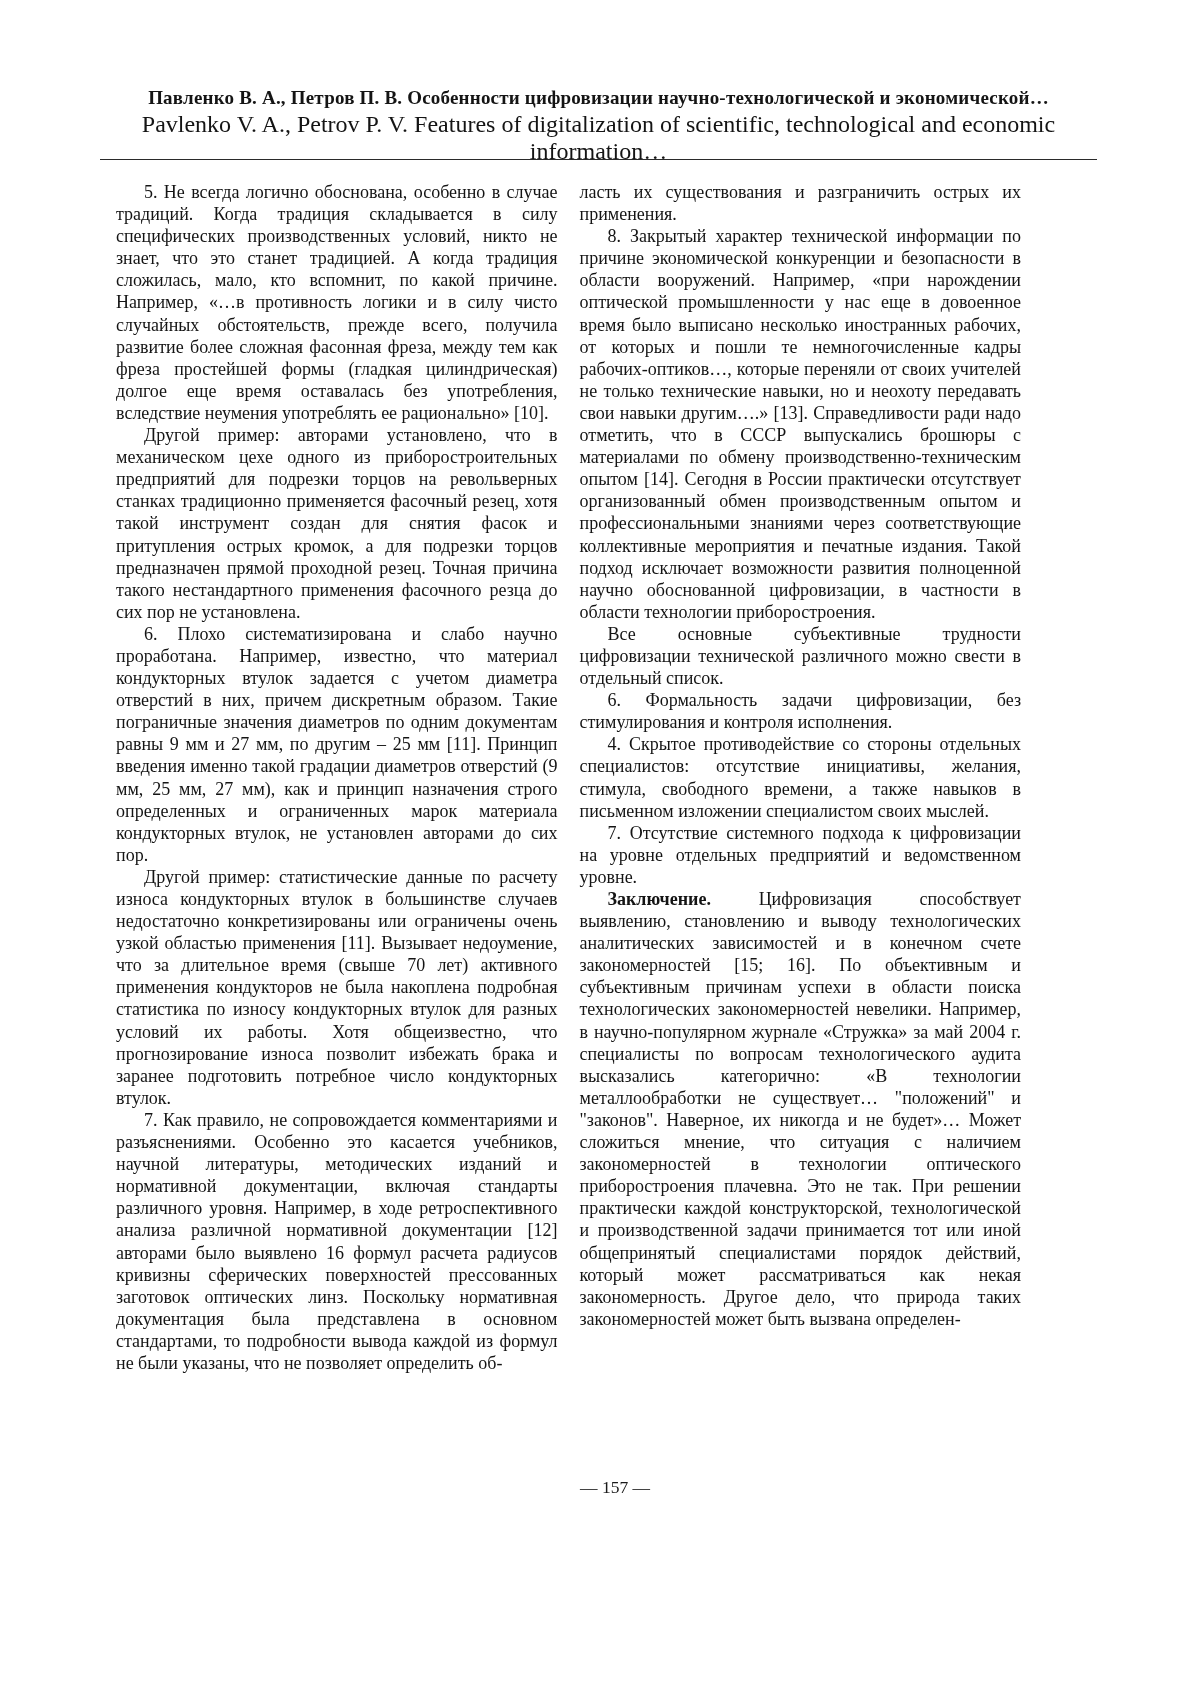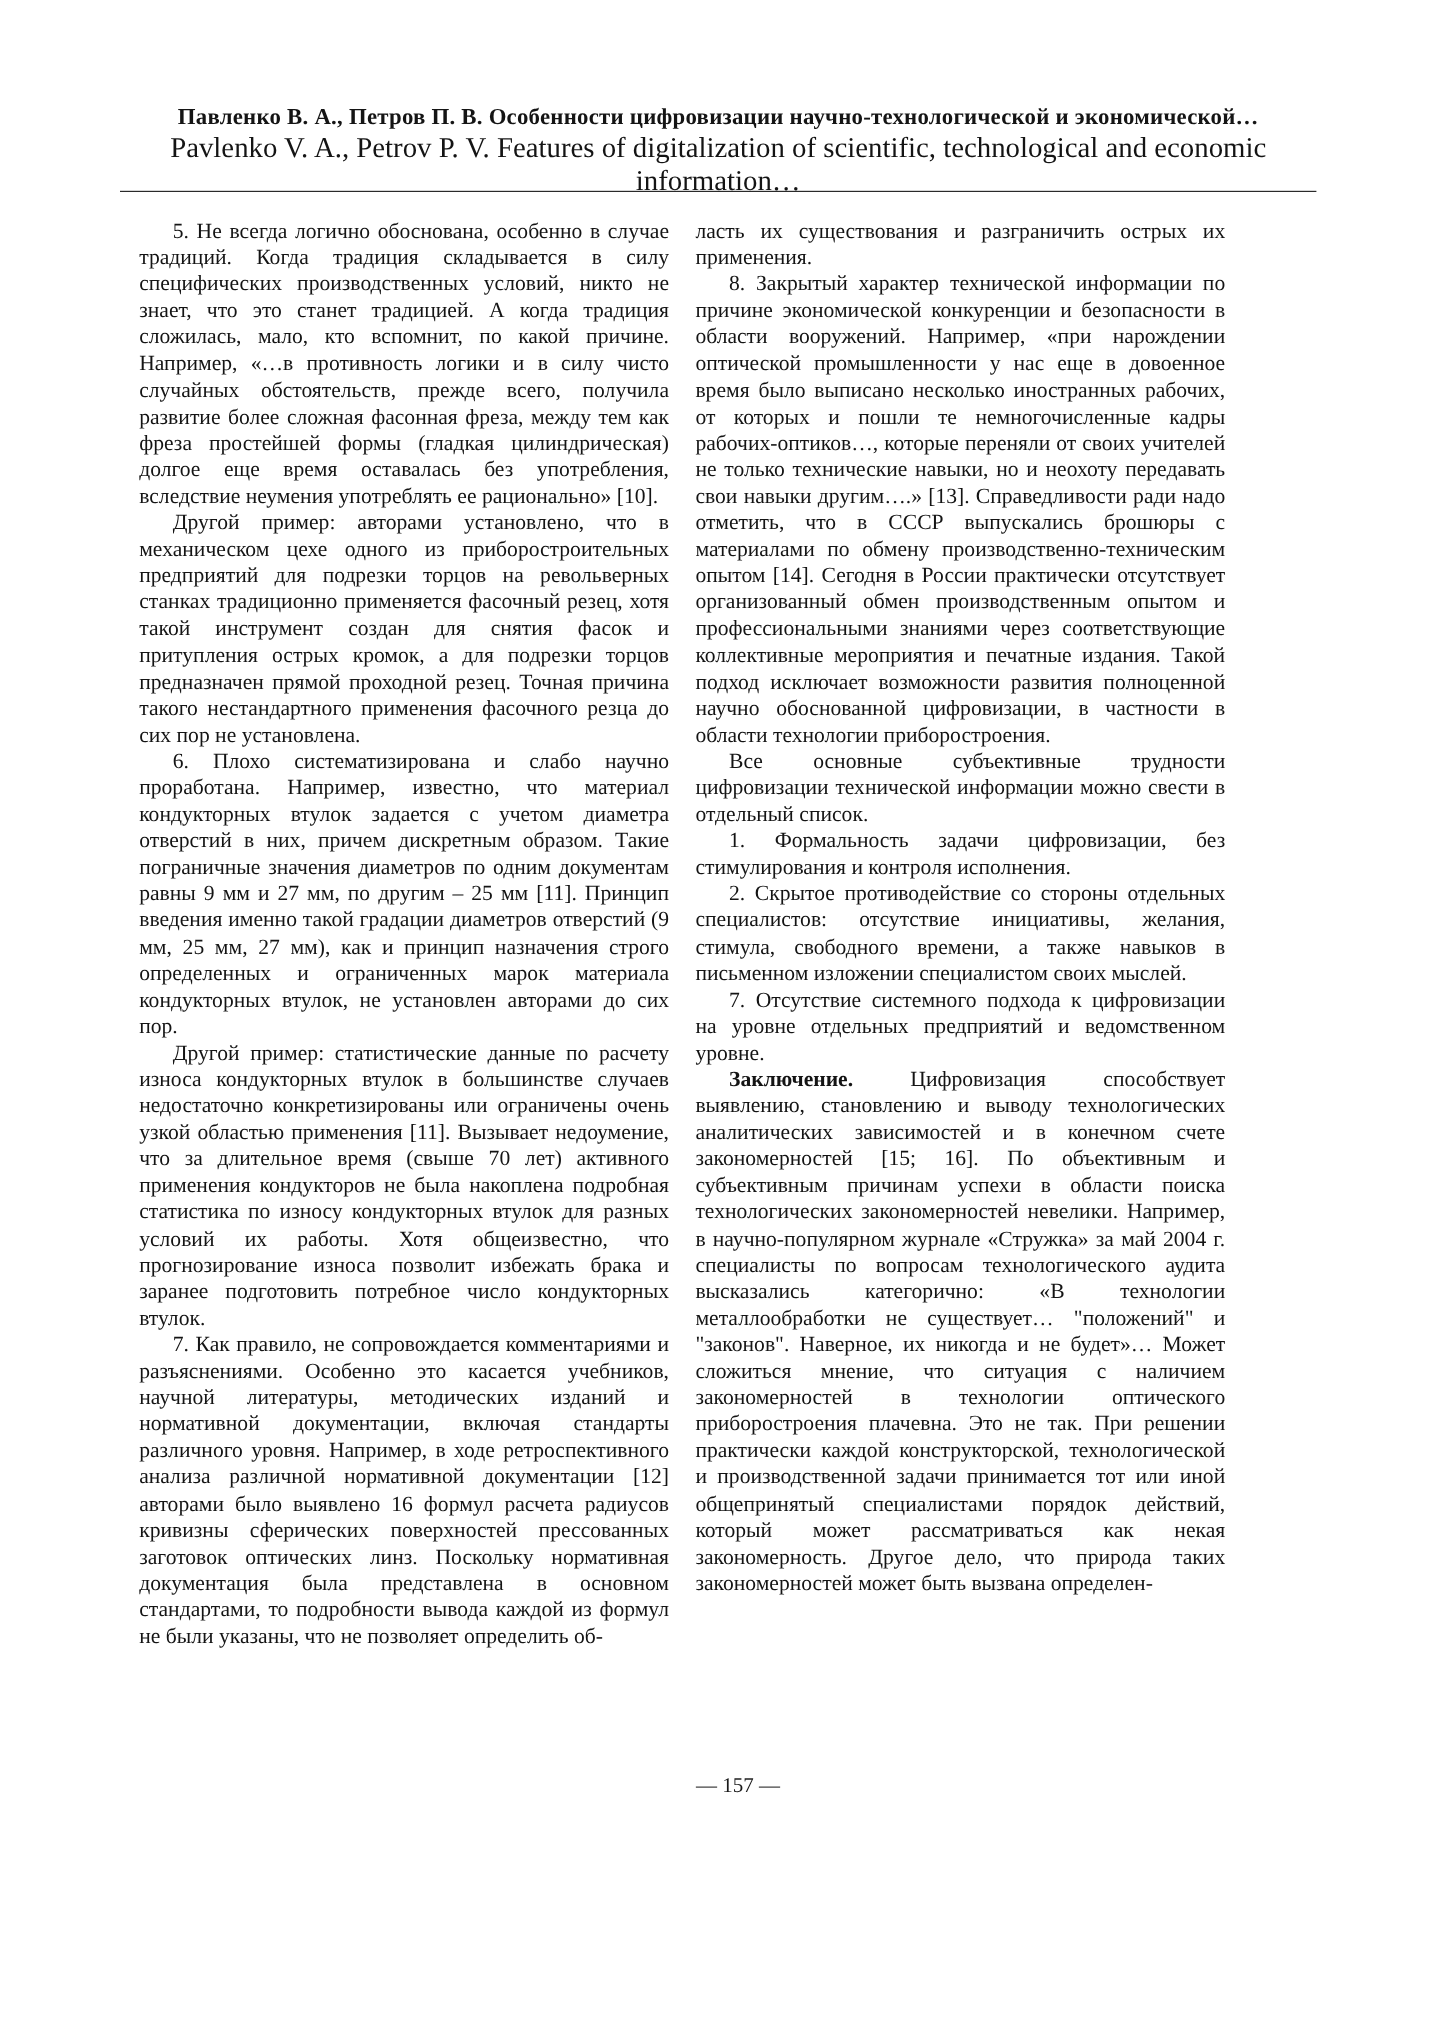--- a/index.html
+++ b/index.html
@@ -78,23 +78,23 @@
     <div class="col">
         <p class="para">5. Не всегда логично обоснована, особенно в случае традиций. Когда традиция складывается в силу специфических производственных условий, никто не знает, что это станет традицией. А когда традиция сложилась, мало, кто вспомнит, по какой причине. Например, «…в противность логики и в силу чисто случайных обстоятельств, прежде всего, получила развитие более сложная фасонная фреза, между тем как фреза простейшей формы (гладкая цилиндрическая) долгое еще время оставалась без употребления, вследствие неумения употреблять ее рационально» [10].</p>
         <p class="para">Другой пример: авторами установлено, что в механическом цехе одного из приборостроительных предприятий для подрезки торцов на револьверных станках традиционно применяется фасочный резец, хотя такой инструмент создан для снятия фасок и притупления острых кромок, а для подрезки торцов предназначен прямой проходной резец. Точная причина такого нестандартного применения фасочного резца до сих пор не установлена.</p>
         <p class="para">6. Плохо систематизирована и слабо научно проработана. Например, известно, что материал кондукторных втулок задается с учетом диаметра отверстий в них, причем дискретным образом. Такие пограничные значения диаметров по одним документам равны 9 мм и 27 мм, по другим – 25 мм [11]. Принцип введения именно такой градации диаметров отверстий (9 мм, 25 мм, 27 мм), как и принцип назначения строго определенных и ограниченных марок материала кондукторных втулок, не установлен авторами до сих пор.</p>
         <p class="para">Другой пример: статистические данные по расчету износа кондукторных втулок в большинстве случаев недостаточно конкретизированы или ограничены очень узкой областью применения [11]. Вызывает недоумение, что за длительное время (свыше 70 лет) активного применения кондукторов не была накоплена подробная статистика по износу кондукторных втулок для разных условий их работы. Хотя общеизвестно, что прогнозирование износа позволит избежать брака и заранее подготовить потребное число кондукторных втулок.</p>
         <p class="para">7. Как правило, не сопровождается комментариями и разъяснениями. Особенно это касается учебников, научной литературы, методических изданий и нормативной документации, включая стандарты различного уровня. Например, в ходе ретроспективного анализа различной нормативной документации [12] авторами было выявлено 16 формул расчета радиусов кривизны сферических поверхностей прессованных заготовок оптических линз. Поскольку нормативная документация была представлена в основном стандартами, то подробности вывода каждой из формул не были указаны, что не позволяет определить об-</p>
       </div>
     <div class="col">
         <p class="para no-indent">ласть их существования и разграничить острых их применения.</p>
         <p class="para">8. Закрытый характер технической информации по причине экономической конкуренции и безопасности в области вооружений. Например, «при нарождении оптической промышленности у нас еще в довоенное время было выписано несколько иностранных рабочих, от которых и пошли те немногочисленные кадры рабочих-оптиков…, которые переняли от своих учителей не только технические навыки, но и неохоту передавать свои навыки другим….» [13]. Справедливости ради надо отметить, что в СССР выпускались брошюры с материалами по обмену производственно-техническим опытом [14]. Сегодня в России практически отсутствует организованный обмен производственным опытом и профессиональными знаниями через соответствующие коллективные мероприятия и печатные издания. Такой подход исключает возможности развития полноценной научно обоснованной цифровизации, в частности в области технологии приборостроения.</p>
-        <p class="para">Все основные субъективные трудности цифровизации технической информации можно свести в отдельный список.</p>
-        <p class="para">1. Формальность задачи цифровизации, без стимулирования и контроля исполнения.</p>
-        <p class="para">2. Скрытое противодействие со стороны отдельных специалистов: отсутствие инициативы, желания, стимула, свободного времени, а также навыков в письменном изложении специалистом своих мыслей.</p>
+        <p class="para">Все основные субъективные трудности цифровизации технической различного можно свести в отдельный список.</p>
+        <p class="para">6. Формальность задачи цифровизации, без стимулирования и контроля исполнения.</p>
+        <p class="para">4. Скрытое противодействие со стороны отдельных специалистов: отсутствие инициативы, желания, стимула, свободного времени, а также навыков в письменном изложении специалистом своих мыслей.</p>
         <p class="para">7. Отсутствие системного подхода к цифровизации на уровне отдельных предприятий и ведомственном уровне.</p>
         <p class="para"><b>Заключение. </b>Цифровизация способствует выявлению, становлению и выводу технологических аналитических зависимостей и в конечном счете закономерностей [15; 16]. По объективным и субъективным причинам успехи в области поиска технологических закономерностей невелики. Например, в научно-популярном журнале «Стружка» за май 2004 г. специалисты по вопросам технологического аудита высказались категорично: «В технологии металлообработки не существует… "положений" и "законов". Наверное, их никогда и не будет»… Может сложиться мнение, что ситуация с наличием закономерностей в технологии оптического приборостроения плачевна. Это не так. При решении практически каждой конструкторской, технологической и производственной задачи принимается тот или иной общепринятый специалистами порядок действий, который может рассматриваться как некая закономерность. Другое дело, что природа таких закономерностей может быть вызвана определен-</p>
       </div>
   </div>
 
   <div class="footer">
     <span>— 157 —</span>
   </div>
 
 </div>

